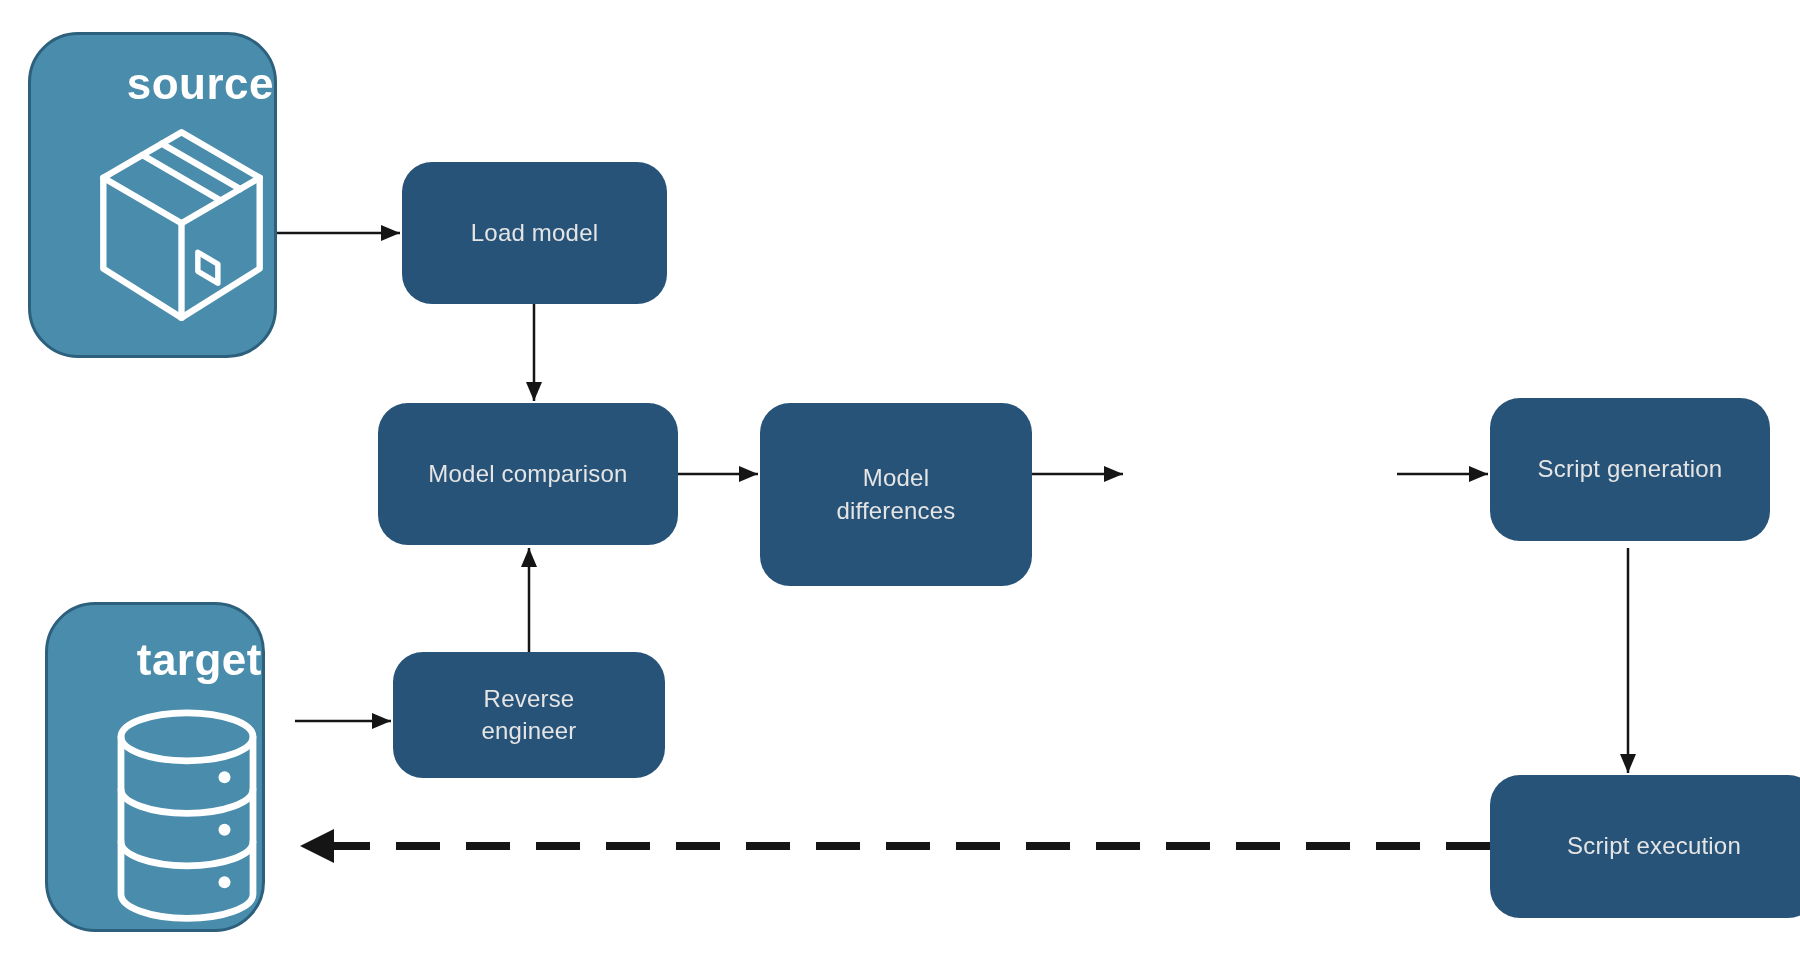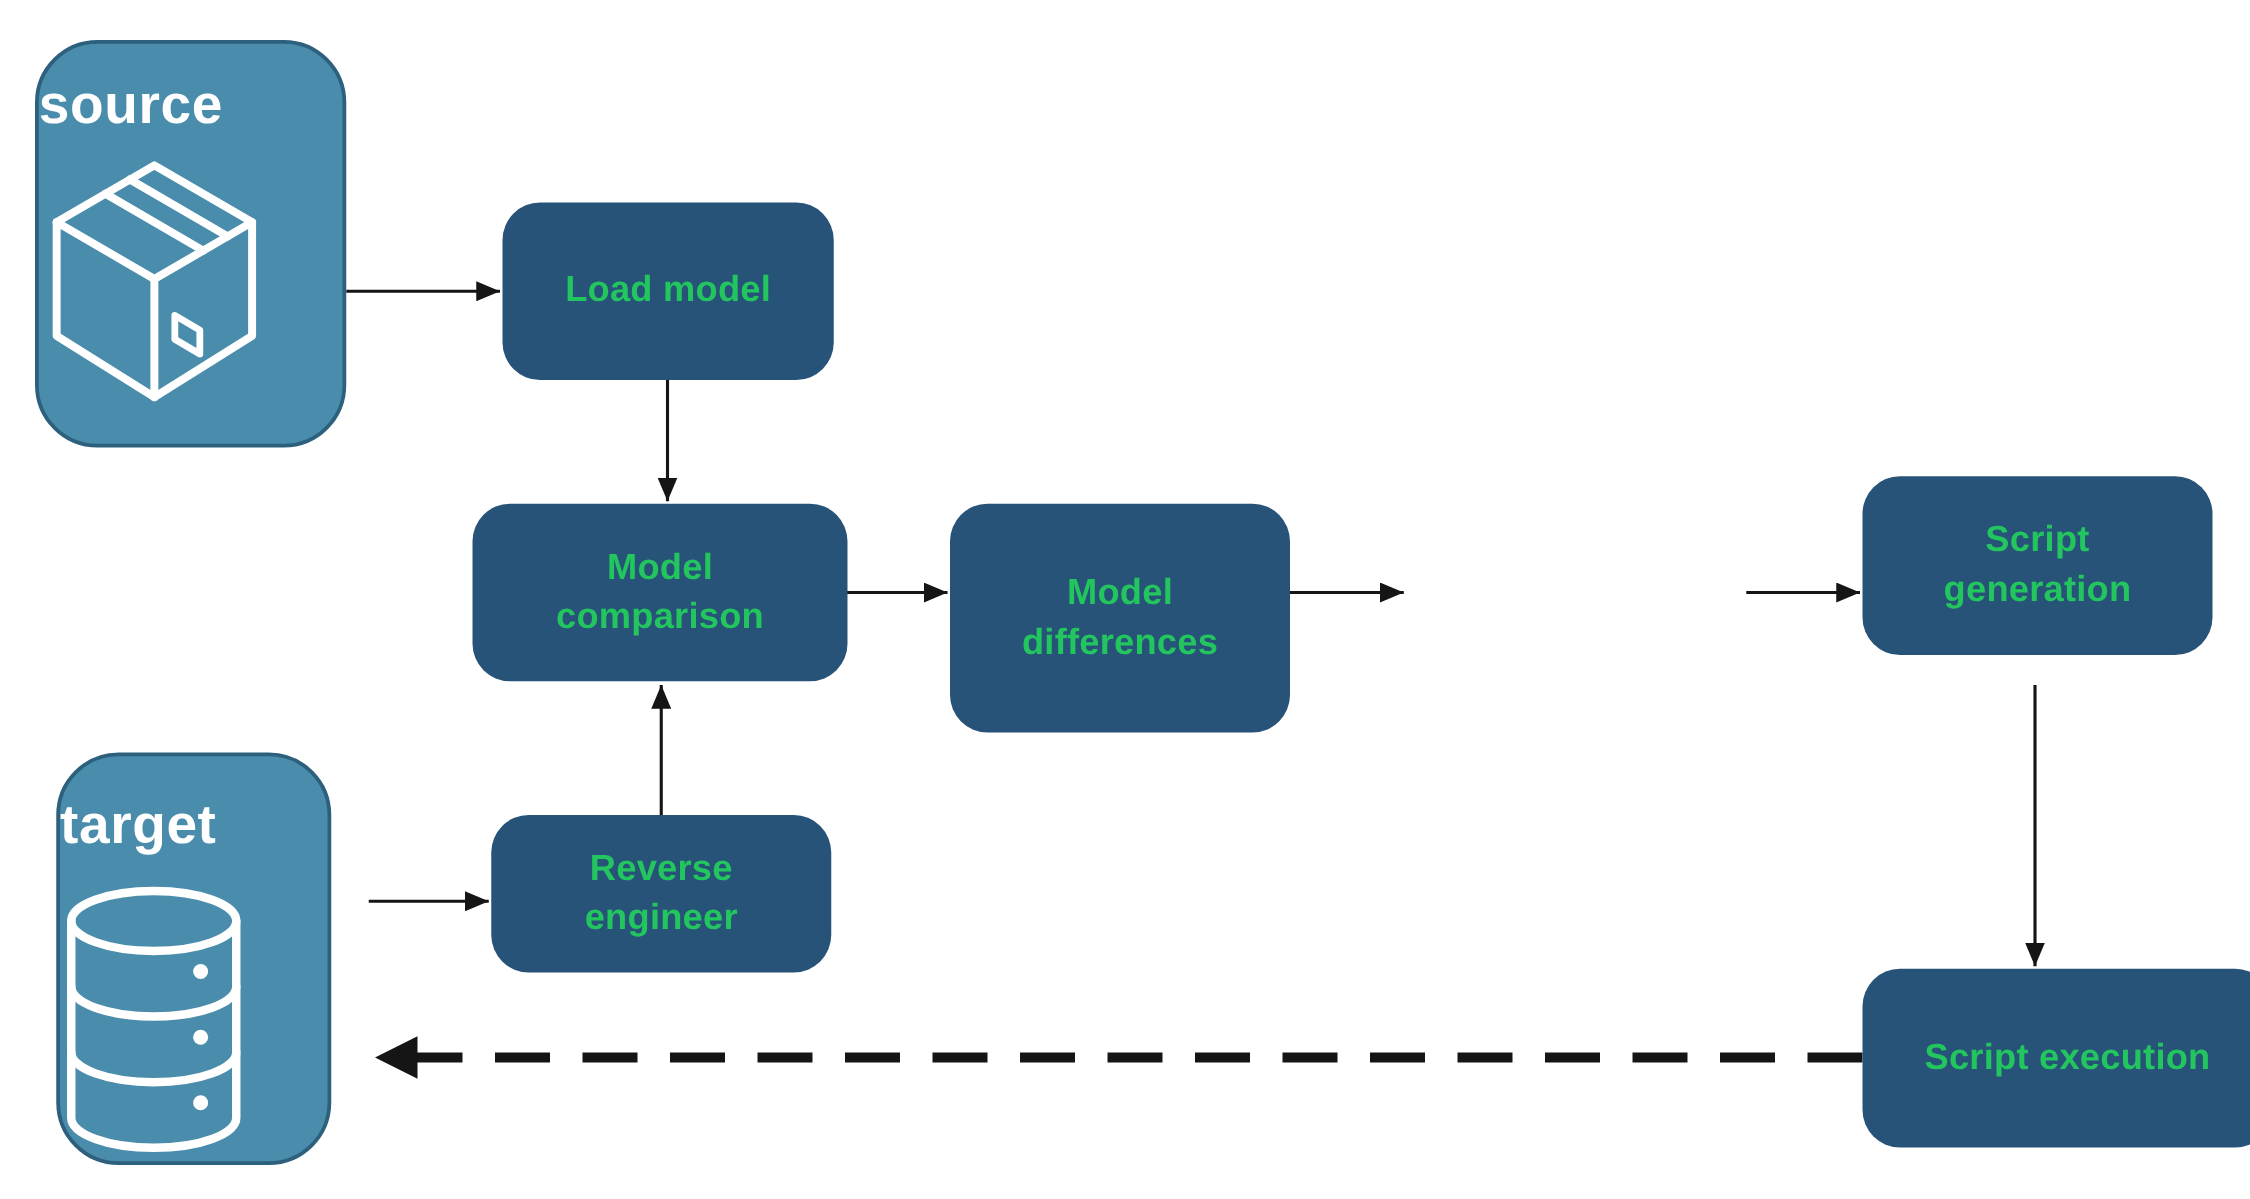--- a/index.html
+++ b/index.html
@@ -32,35 +32,35 @@
     background: #275378;
     border-radius: 30px;
     display: flex;
     align-items: center;
     justify-content: center;
     text-align: center;
     padding: 0 40px;
     box-sizing: border-box;
   }
   .node-label {
-    color: #22c55e;
-    font-size: 29px;
+    color: #e5e5e5;
+    font-size: 24px;
     line-height: 1.35;
-    font-weight: 700;
+    font-weight: 400;
     letter-spacing: 0.2px;
   }
   .endpoint {
     position: absolute;
     z-index: 2;
     background: #4a8cab;
     border: 3px solid #2d607c;
     border-radius: 50px;
     display: flex;
     flex-direction: column;
-    align-items: flex-start;
+    align-items: flex-end;
     box-sizing: border-box;
   }
   .endpoint-label {
     color: #ffffff;
     font-size: 44px;
     font-weight: 700;
     letter-spacing: 0.5px;
   }
   .endpoint.source { padding-top: 24px; }
   .endpoint.target { padding-top: 30px; }
@@ -131,21 +131,21 @@
 
   <div class="node" style="left:378px;top:403px;width:300px;height:142px">
     <span class="node-label">Model comparison</span>
   </div>
 
   <div class="node" style="left:760px;top:403px;width:272px;height:183px">
     <span class="node-label">Model differences</span>
   </div>
 
 
-  <div class="node" style="left:1490px;top:381px;width:280px;height:143px">
+  <div class="node" style="left:1490px;top:398px;width:280px;height:143px">
     <span class="node-label">Script generation</span>
   </div>
 
   <div class="node" style="left:393px;top:652px;width:272px;height:126px">
     <span class="node-label">Reverse engineer</span>
   </div>
 
   <div class="node" style="left:1490px;top:775px;width:328px;height:143px">
     <span class="node-label">Script execution</span>
   </div>

